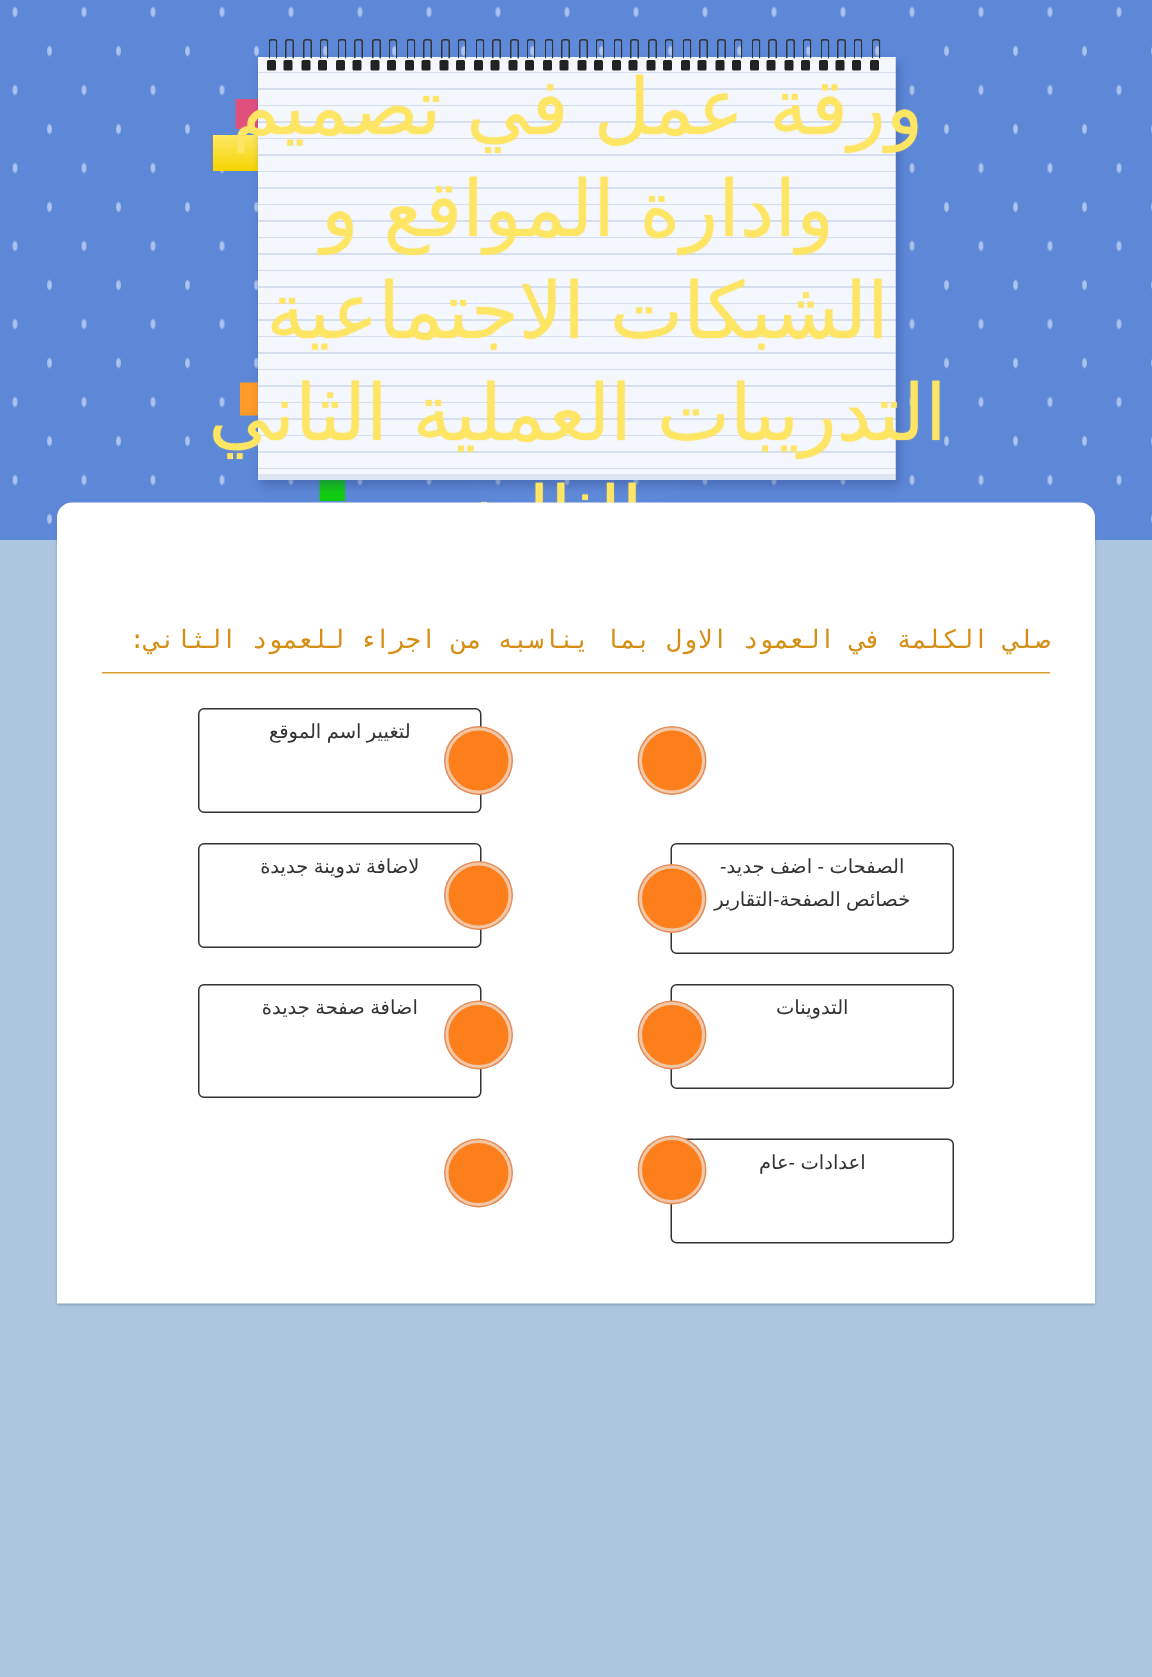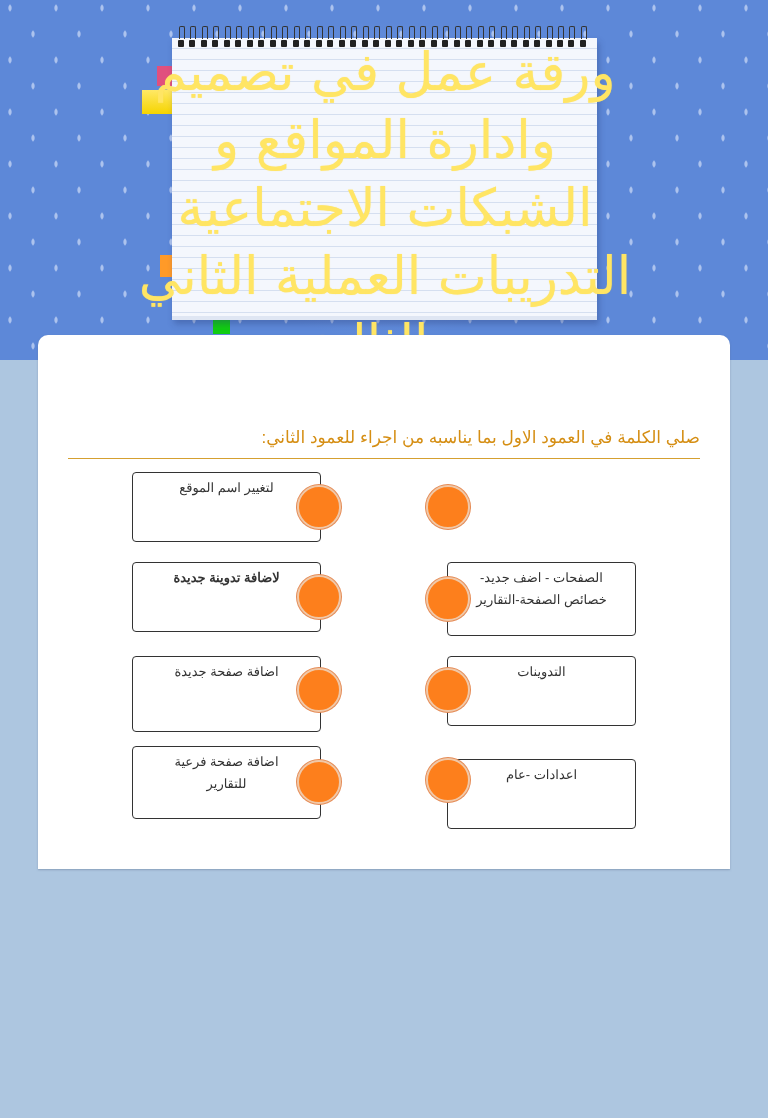--- a/index.html
+++ b/index.html
@@ -101,27 +101,27 @@
     .card {
       position: absolute;
       left: 38px; top: 335px;
       width: 692px; height: 534px;
       background: #ffffff;
       border-radius: 10px 10px 0 0;
       box-shadow: 0 1px 2px rgba(100,120,150,0.5);
     }
     .instruction {
       position: absolute;
-      left: 30px; top: 92px;
+      left: 30px; top: 82px;
       width: 632px;
       direction: rtl;
       text-align: right;
       color: #d58e13;
       font-size: 17px;
-      font-family: Liberation Sans, sans-serif;
+      font-family: Liberation Mono, monospace;
       padding-bottom: 10px;
       border-bottom: 1px solid #d5a030;
     }
     .item-box {
       position: absolute;
       width: 189px;
       background: #fff;
       border: 1px solid #333;
       border-radius: 4px;
       direction: rtl;
@@ -215,27 +215,24 @@
   <div class="item-box" style="left:409px; top:424px; height:70px;">
     <span>اعدادات -عام</span>
   </div>
   <div class="dot" style="left:388px; top:423px;"></div>
 
   <div class="item-box" style="left:94px; top:137px; height:70px;">
     <span>لتغيير اسم الموقع</span>
   </div>
   <div class="dot" style="left:259px; top:150px;"></div>
 
-  <div class="item-box" style="left:94px; top:227px; height:70px;font-weight:bold;">
+  <div class="item-box" style="left:94px; top:227px; height:70px;">
     <span>لاضافة تدوينة جديدة</span>
   </div>
   <div class="dot" style="left:259px; top:240px;"></div>
 
   <div class="item-box" style="left:94px; top:321px; height:76px;">
     <span>اضافة صفحة جديدة</span>
   </div>
   <div class="dot" style="left:259px; top:333px;"></div>
 
-  <div class="item-box" style="left:94px; top:411px; height:73px;">
-    <span>اضافة صفحة فرعية للتقارير</span>
-  </div>
   <div class="dot" style="left:259px; top:425px;"></div>
 </div>
 
 </body></html>

